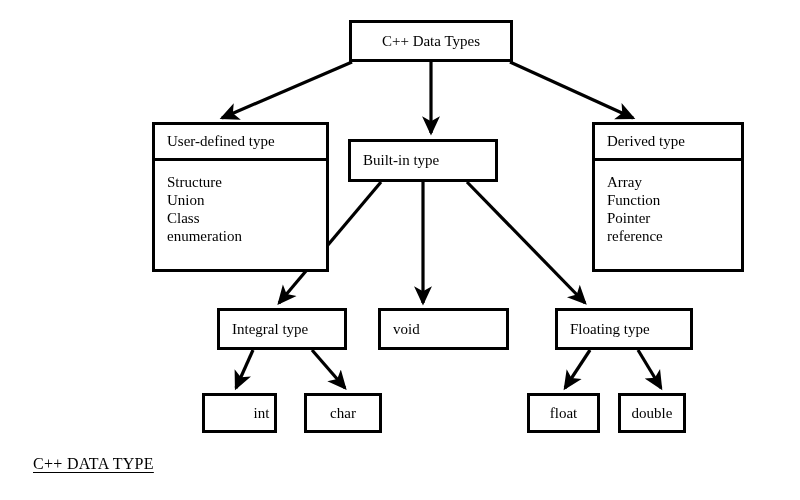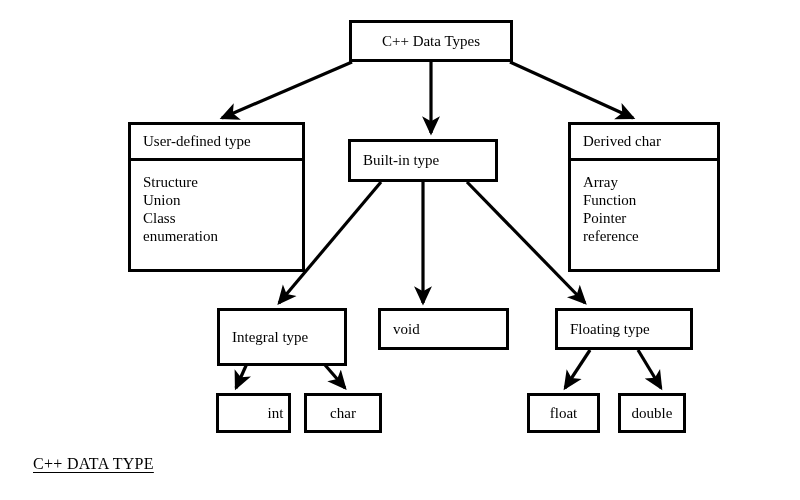--- a/index.html
+++ b/index.html
@@ -53,20 +53,21 @@
   }
   .node.leftalign {
     display: flex;
     align-items: center;
     justify-content: flex-start;
     padding-left: 12px;
   }
   .node.grouped {
     display: block;
     padding: 0;
+    margin-left: 24px;
   }
   .node.grouped .header {
     box-sizing: border-box;
     height: 36px;
     border-bottom: 3px solid #000000;
     display: flex;
     align-items: center;
     padding-left: 12px;
     font-size: 15px;
   }
@@ -140,43 +141,43 @@
       <div class="item">enumeration</div>
     </div>
   </div>
 
   <div class="node leftalign" style="left:348px; top:139px; width:150px; height:43px;">
     <span class="title">Built-in type</span>
   </div>
 
   <div class="node grouped" style="left:568px; top:122px; width:152px; height:150px;">
     <div class="header">
-      <span class="title">Derived char</span>
+      <span class="title">Derived type</span>
     </div>
     <div class="items">
       <div class="item">Array</div>
       <div class="item">Function</div>
       <div class="item">Pointer</div>
       <div class="item">reference</div>
     </div>
   </div>
 
-  <div class="node leftalign" style="left:217px; top:308px; width:130px; height:58px;">
+  <div class="node leftalign" style="left:217px; top:308px; width:130px; height:42px;">
     <span class="title">Integral type</span>
   </div>
 
   <div class="node leftalign" style="left:378px; top:308px; width:131px; height:42px;">
     <span class="title">void</span>
   </div>
 
   <div class="node leftalign" style="left:555px; top:308px; width:138px; height:42px;">
     <span class="title">Floating type</span>
   </div>
 
-  <div class="node simple centered" style="left:216px; top:393px; width:75px; height:40px;padding-left:44px;">
+  <div class="node simple centered" style="left:202px; top:393px; width:75px; height:40px;padding-left:44px;">
     <span class="title">int</span>
   </div>
 
   <div class="node simple centered" style="left:304px; top:393px; width:78px; height:40px;">
     <span class="title">char</span>
   </div>
 
   <div class="node simple centered" style="left:527px; top:393px; width:73px; height:40px;">
     <span class="title">float</span>
   </div>

